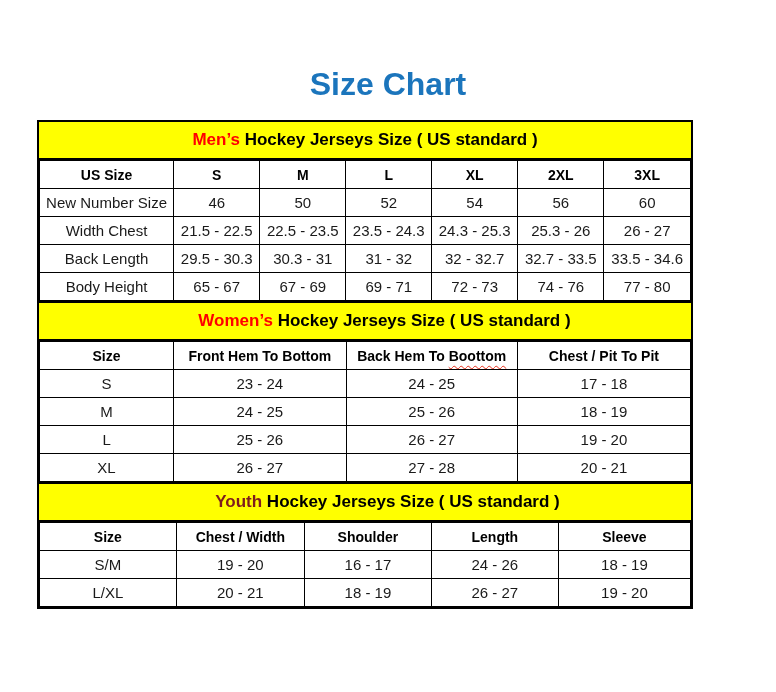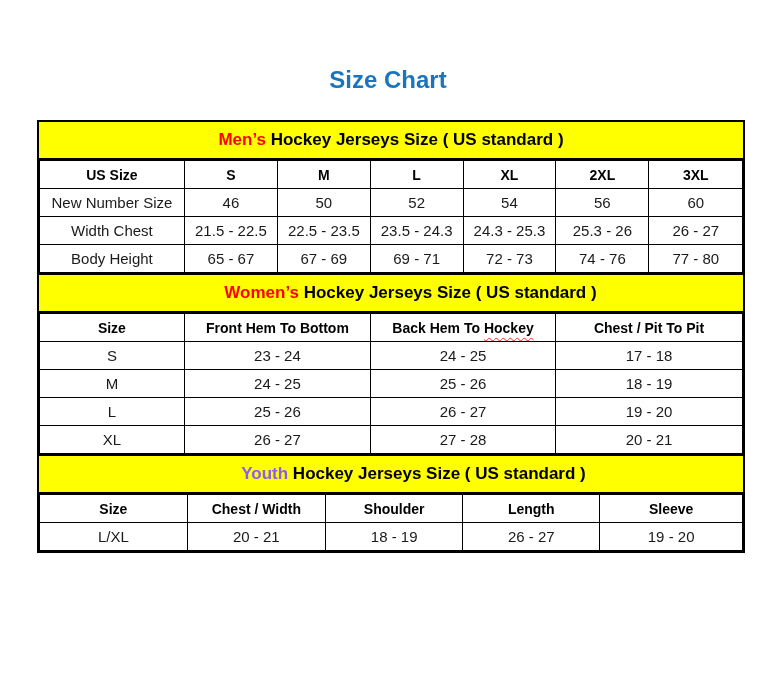--- a/index.html
+++ b/index.html
@@ -17,29 +17,29 @@
     height: 692px;
     background: #ffffff;
   }
   .page-title {
     position: absolute;
     top: 66px;
     left: 0;
     width: 100%;
     margin: 0;
     text-align: center;
-    font-size: 24px;
+    font-size: 32px;
     font-weight: bold;
     letter-spacing: 0px;
   }
   .tables-wrap {
     position: absolute;
     left: 37px;
     top: 120px;
-    width: 708px;
+    width: 656px;
     border: 2px solid #000000;
     box-sizing: border-box;
     background: #ffffff;
   }
   .banner {
     height: 36px;
     line-height: 36px;
     background: #ffff00;
     text-align: center;
     font-size: 17px;
@@ -131,20 +131,29 @@
             <tr>
               <td>Width Chest</td>
               <td>21.5 - 22.5</td>
               <td>22.5 - 23.5</td>
               <td>23.5 - 24.3</td>
               <td>24.3 - 25.3</td>
               <td>25.3 - 26</td>
               <td>26 - 27</td>
             </tr>
             <tr>
+              <td>Back Length</td>
+              <td>29.5 - 30.3</td>
+              <td>30.3 - 31</td>
+              <td>31 - 32</td>
+              <td>32 - 32.7</td>
+              <td>32.7 - 33.5</td>
+              <td>33.5 - 34.6</td>
+            </tr>
+            <tr>
               <td>Body Height</td>
               <td>65 - 67</td>
               <td>67 - 69</td>
               <td>69 - 71</td>
               <td>72 - 73</td>
               <td>74 - 76</td>
               <td>77 - 80</td>
             </tr>
           </tbody>
         </table>
@@ -155,21 +164,21 @@
           <colgroup>
             <col style="width: 20.6%;">
             <col style="width: 26.5%;">
             <col style="width: 26.3%;">
             <col style="width: 26.6%;">
           </colgroup>
           <thead>
             <tr>
               <th>Size</th>
               <th>Front Hem To Bottom</th>
-              <th>Back Hem To <span class="wavy" style="text-decoration-color: rgb(232, 48, 28);">Hockey</span></th>
+              <th>Back Hem To <span class="wavy" style="text-decoration-color: rgb(232, 48, 28);">Boottom</span></th>
               <th>Chest / Pit To Pit</th>
             </tr>
           </thead>
           <tbody>
             <tr>
               <td class="bold-label">S</td>
               <td>23 - 24</td>
               <td>24 - 25</td>
               <td>17 - 18</td>
             </tr>
@@ -188,40 +197,47 @@
             <tr>
               <td class="bold-label">XL</td>
               <td>26 - 27</td>
               <td>27 - 28</td>
               <td>20 - 21</td>
             </tr>
           </tbody>
         </table>
       </div>
       <div class="section">
-        <div class="banner" style="background: rgb(255, 255, 0);"><span class="hl" style="color: #8b5cf6; margin-left: 6px;">Youth</span><span> Hockey Jerseys Size ( US standard )</span></div>
+        <div class="banner" style="background: rgb(255, 255, 0);"><span class="hl" style="color: #7f1d1d; margin-left: 6px;">Youth</span><span> Hockey Jerseys Size ( US standard )</span></div>
         <table class="size-table">
           <colgroup>
             <col style="width: 21%;">
             <col style="width: 19.7%;">
             <col style="width: 19.5%;">
             <col style="width: 19.5%;">
             <col style="width: 20.3%;">
           </colgroup>
           <thead>
             <tr>
               <th>Size</th>
               <th>Chest / Width</th>
               <th>Shoulder</th>
               <th>Length</th>
               <th>Sleeve</th>
             </tr>
           </thead>
           <tbody>
             <tr>
+              <td class="bold-label">S/M</td>
+              <td>19 - 20</td>
+              <td>16 - 17</td>
+              <td>24 - 26</td>
+              <td>18 - 19</td>
+            </tr>
+            <tr>
               <td class="bold-label">L/XL</td>
               <td>20 - 21</td>
               <td>18 - 19</td>
               <td>26 - 27</td>
               <td>19 - 20</td>
             </tr>
           </tbody>
         </table>
       </div>
     </div>

